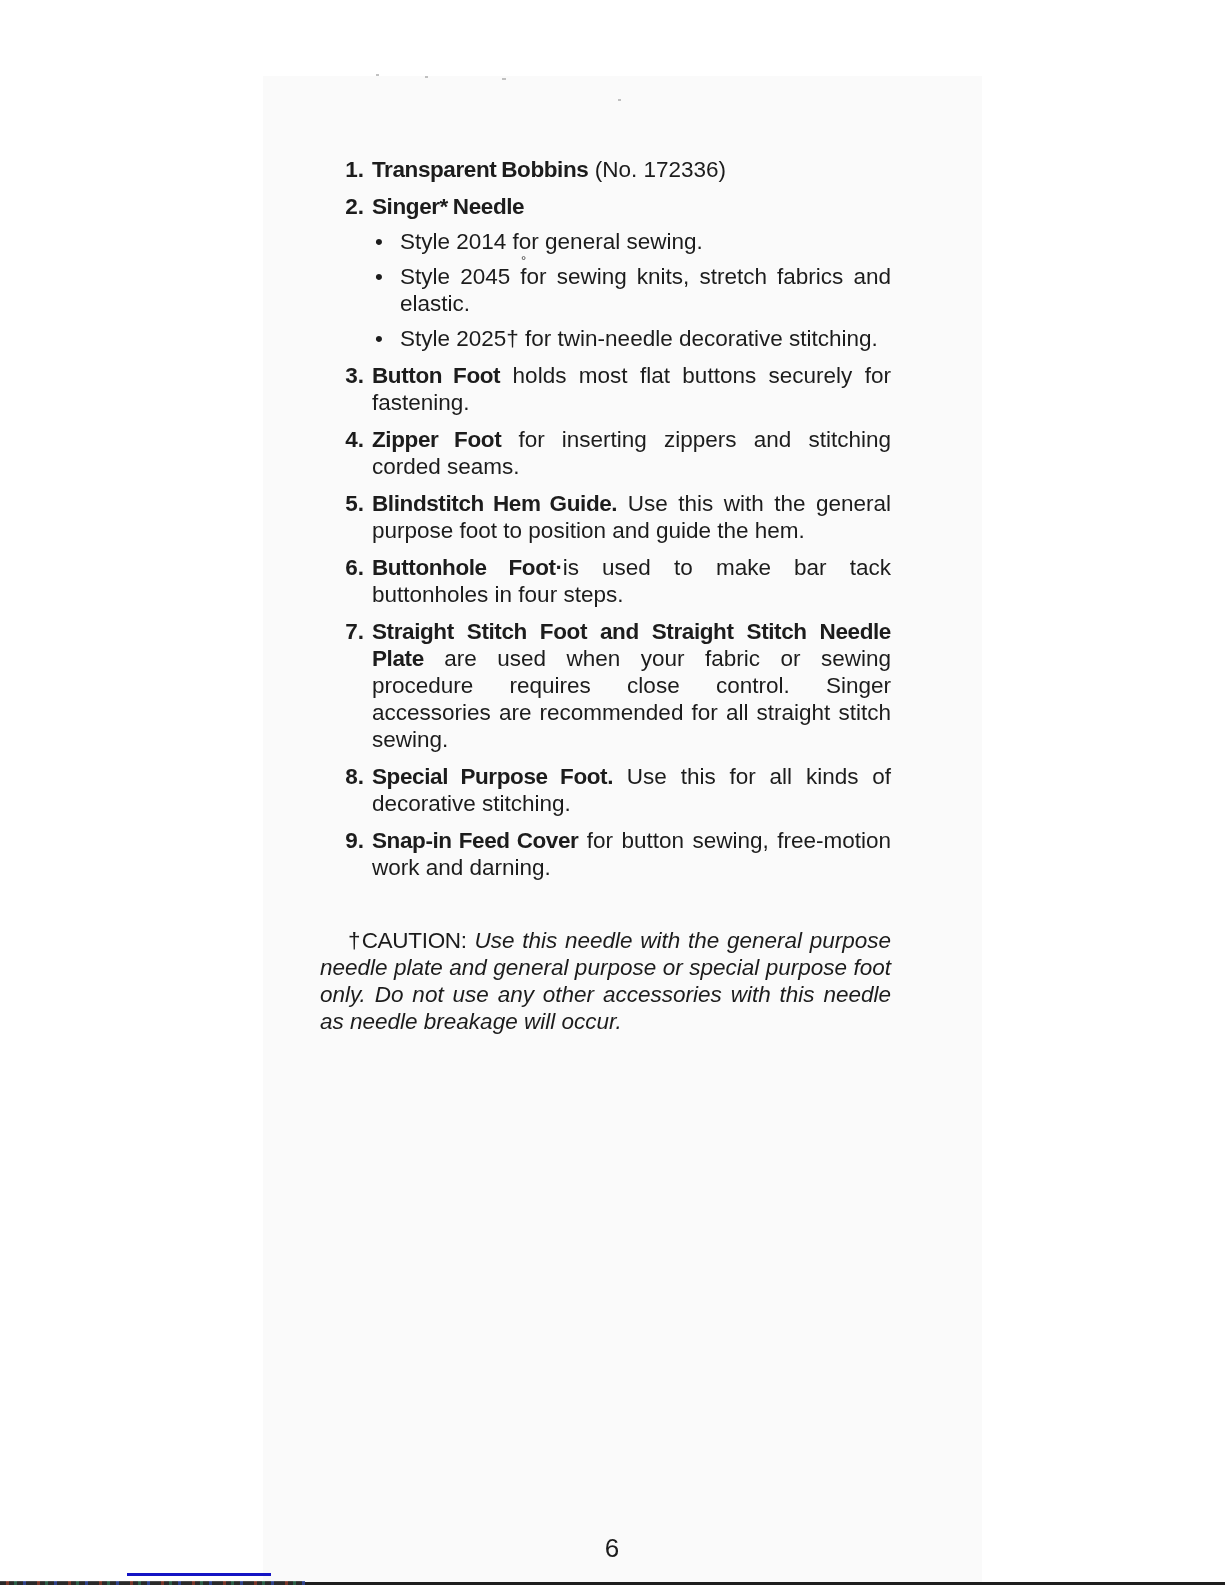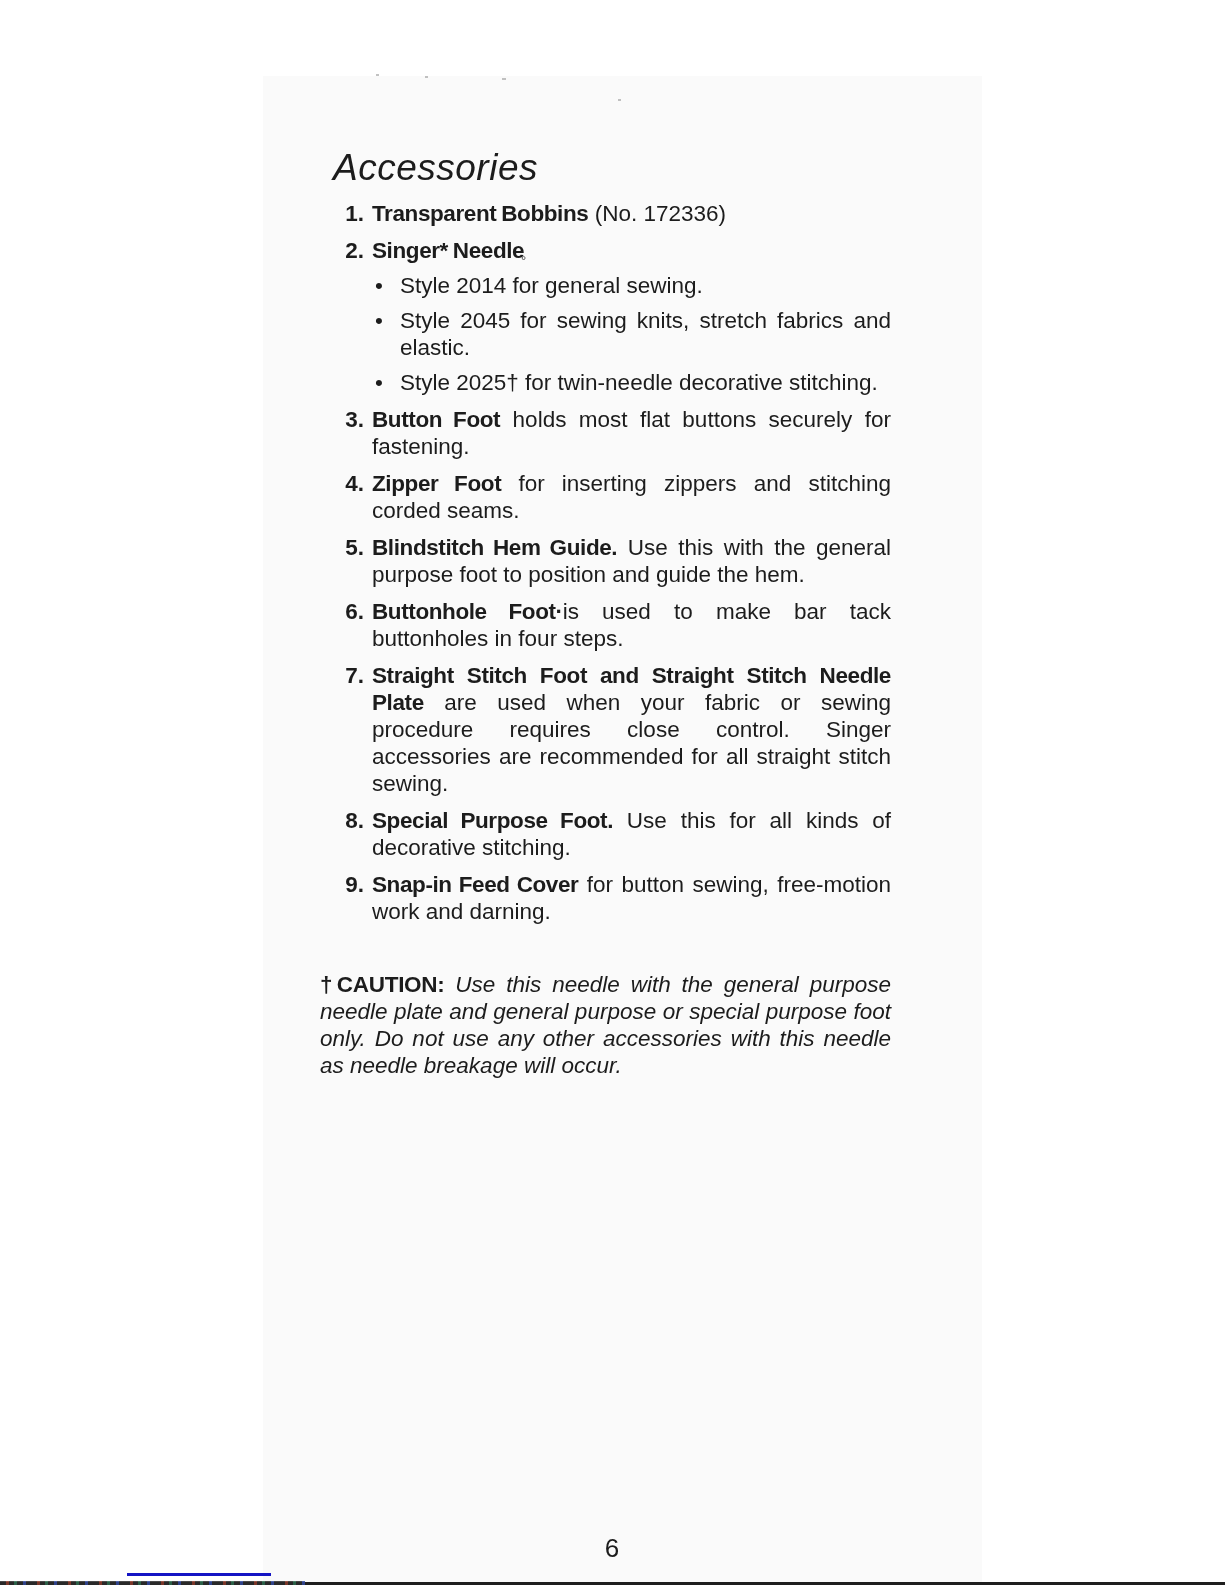--- a/index.html
+++ b/index.html
@@ -45,21 +45,21 @@
   }
   .iname{font-weight:700;letter-spacing:-0.4px;word-spacing:-1px;}
   .bullets{margin-top:2px;}
   .bullet{display:flex;margin-top:8px;}
   .bullet .bdot{flex:0 0 17px;margin-left:3px;}
   .bullet .btxt{flex:1;margin-left:8px;text-align:justify;}
   .caution{
     margin:46px 0 0 -13px;width:571px;
     font-style:italic;text-align:justify;
   }
-  .caution-label{font-style:normal;font-weight:700;letter-spacing:-0.3px;}
+  .caution-label{font-style:normal;font-weight:400;letter-spacing:-0.3px;margin-left:28px;}
   .closing{
     margin:18px 0 0 -13px;width:571px;
     text-align:justify;
   }
   .page-number{
     position:absolute;left:333px;top:1534px;width:558px;
     text-align:center;font-size:26px;line-height:28px;
   }
   .blue-underline{
     position:absolute;left:127px;top:1573px;width:144px;height:3px;
@@ -95,21 +95,20 @@
 
   <span class="speck s1"></span>
   <span class="speck s2"></span>
   <span class="speck s3"></span>
   <span class="speck s4"></span>
 
   <span class="artifact-degree">°</span>
 
   <div class="column">
 
-    <h1 class="doc-title">Accessories</h1>
 
 
     <div class="acc-list">
 
       <div class="item">
         <span class="num">1.</span>
         <div class="itext"><span class="iname">Transparent Bobbins</span><span class="irest"> (No. 172336)</span></div>
       </div>
 
       <div class="item">

